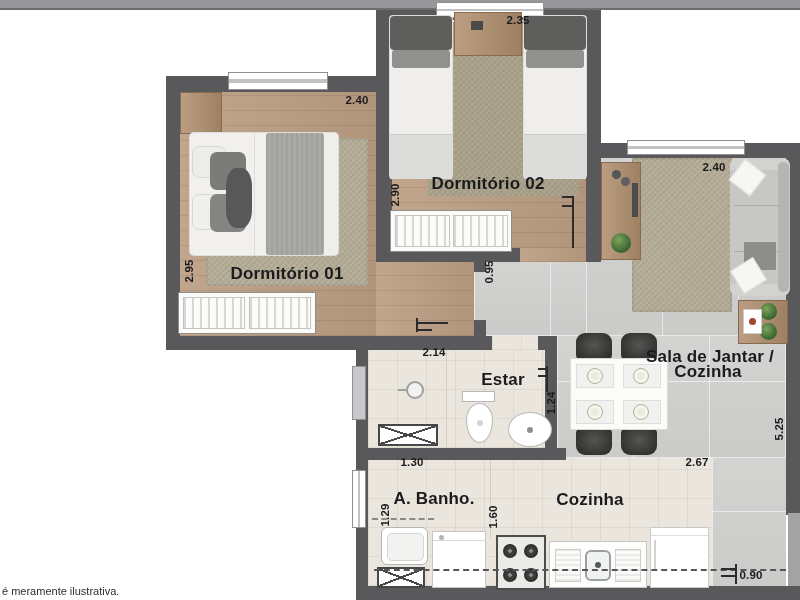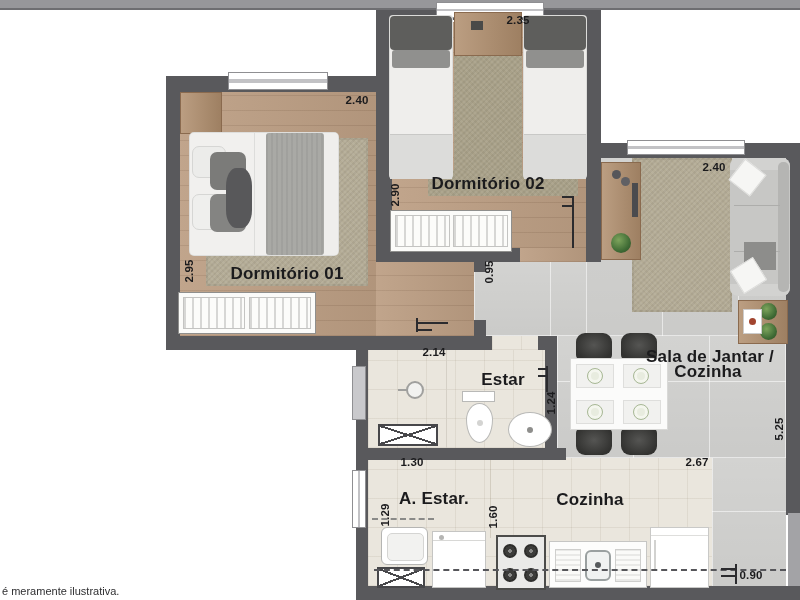--- a/index.html
+++ b/index.html
@@ -217,20 +217,20 @@
   <div class="lbl v" style="left:489px;top:272px">0.95</div>
   <div class="lbl" style="left:714px;top:167px">2.40</div>
   <div class="lbl room" style="left:710px;top:357px">Sala de Jantar /</div>
   <div class="lbl room" style="left:708px;top:372px">Cozinha</div>
   <div class="lbl v" style="left:779px;top:429px">5.25</div>
   <div class="lbl" style="left:434px;top:352px">2.14</div>
   <div class="lbl v" style="left:551px;top:403px">1.24</div>
   <div class="lbl room" style="left:503px;top:380px">Estar</div>
   <div class="lbl" style="left:412px;top:462px">1.30</div>
   <div class="lbl v" style="left:385px;top:515px">1.29</div>
-  <div class="lbl room" style="left:434px;top:499px">A. Estar.</div>
+  <div class="lbl room" style="left:434px;top:499px">A. Banho.</div>
   <div class="lbl v" style="left:493px;top:517px">1.60</div>
   <div class="lbl room" style="left:590px;top:500px">Cozinha</div>
   <div class="lbl" style="left:697px;top:462px">2.67</div>
   <div class="lbl" style="left:751px;top:575px">0.90</div>
   <div class="disc">é meramente ilustrativa.</div>
 
 </div>
 
 </body></html>

